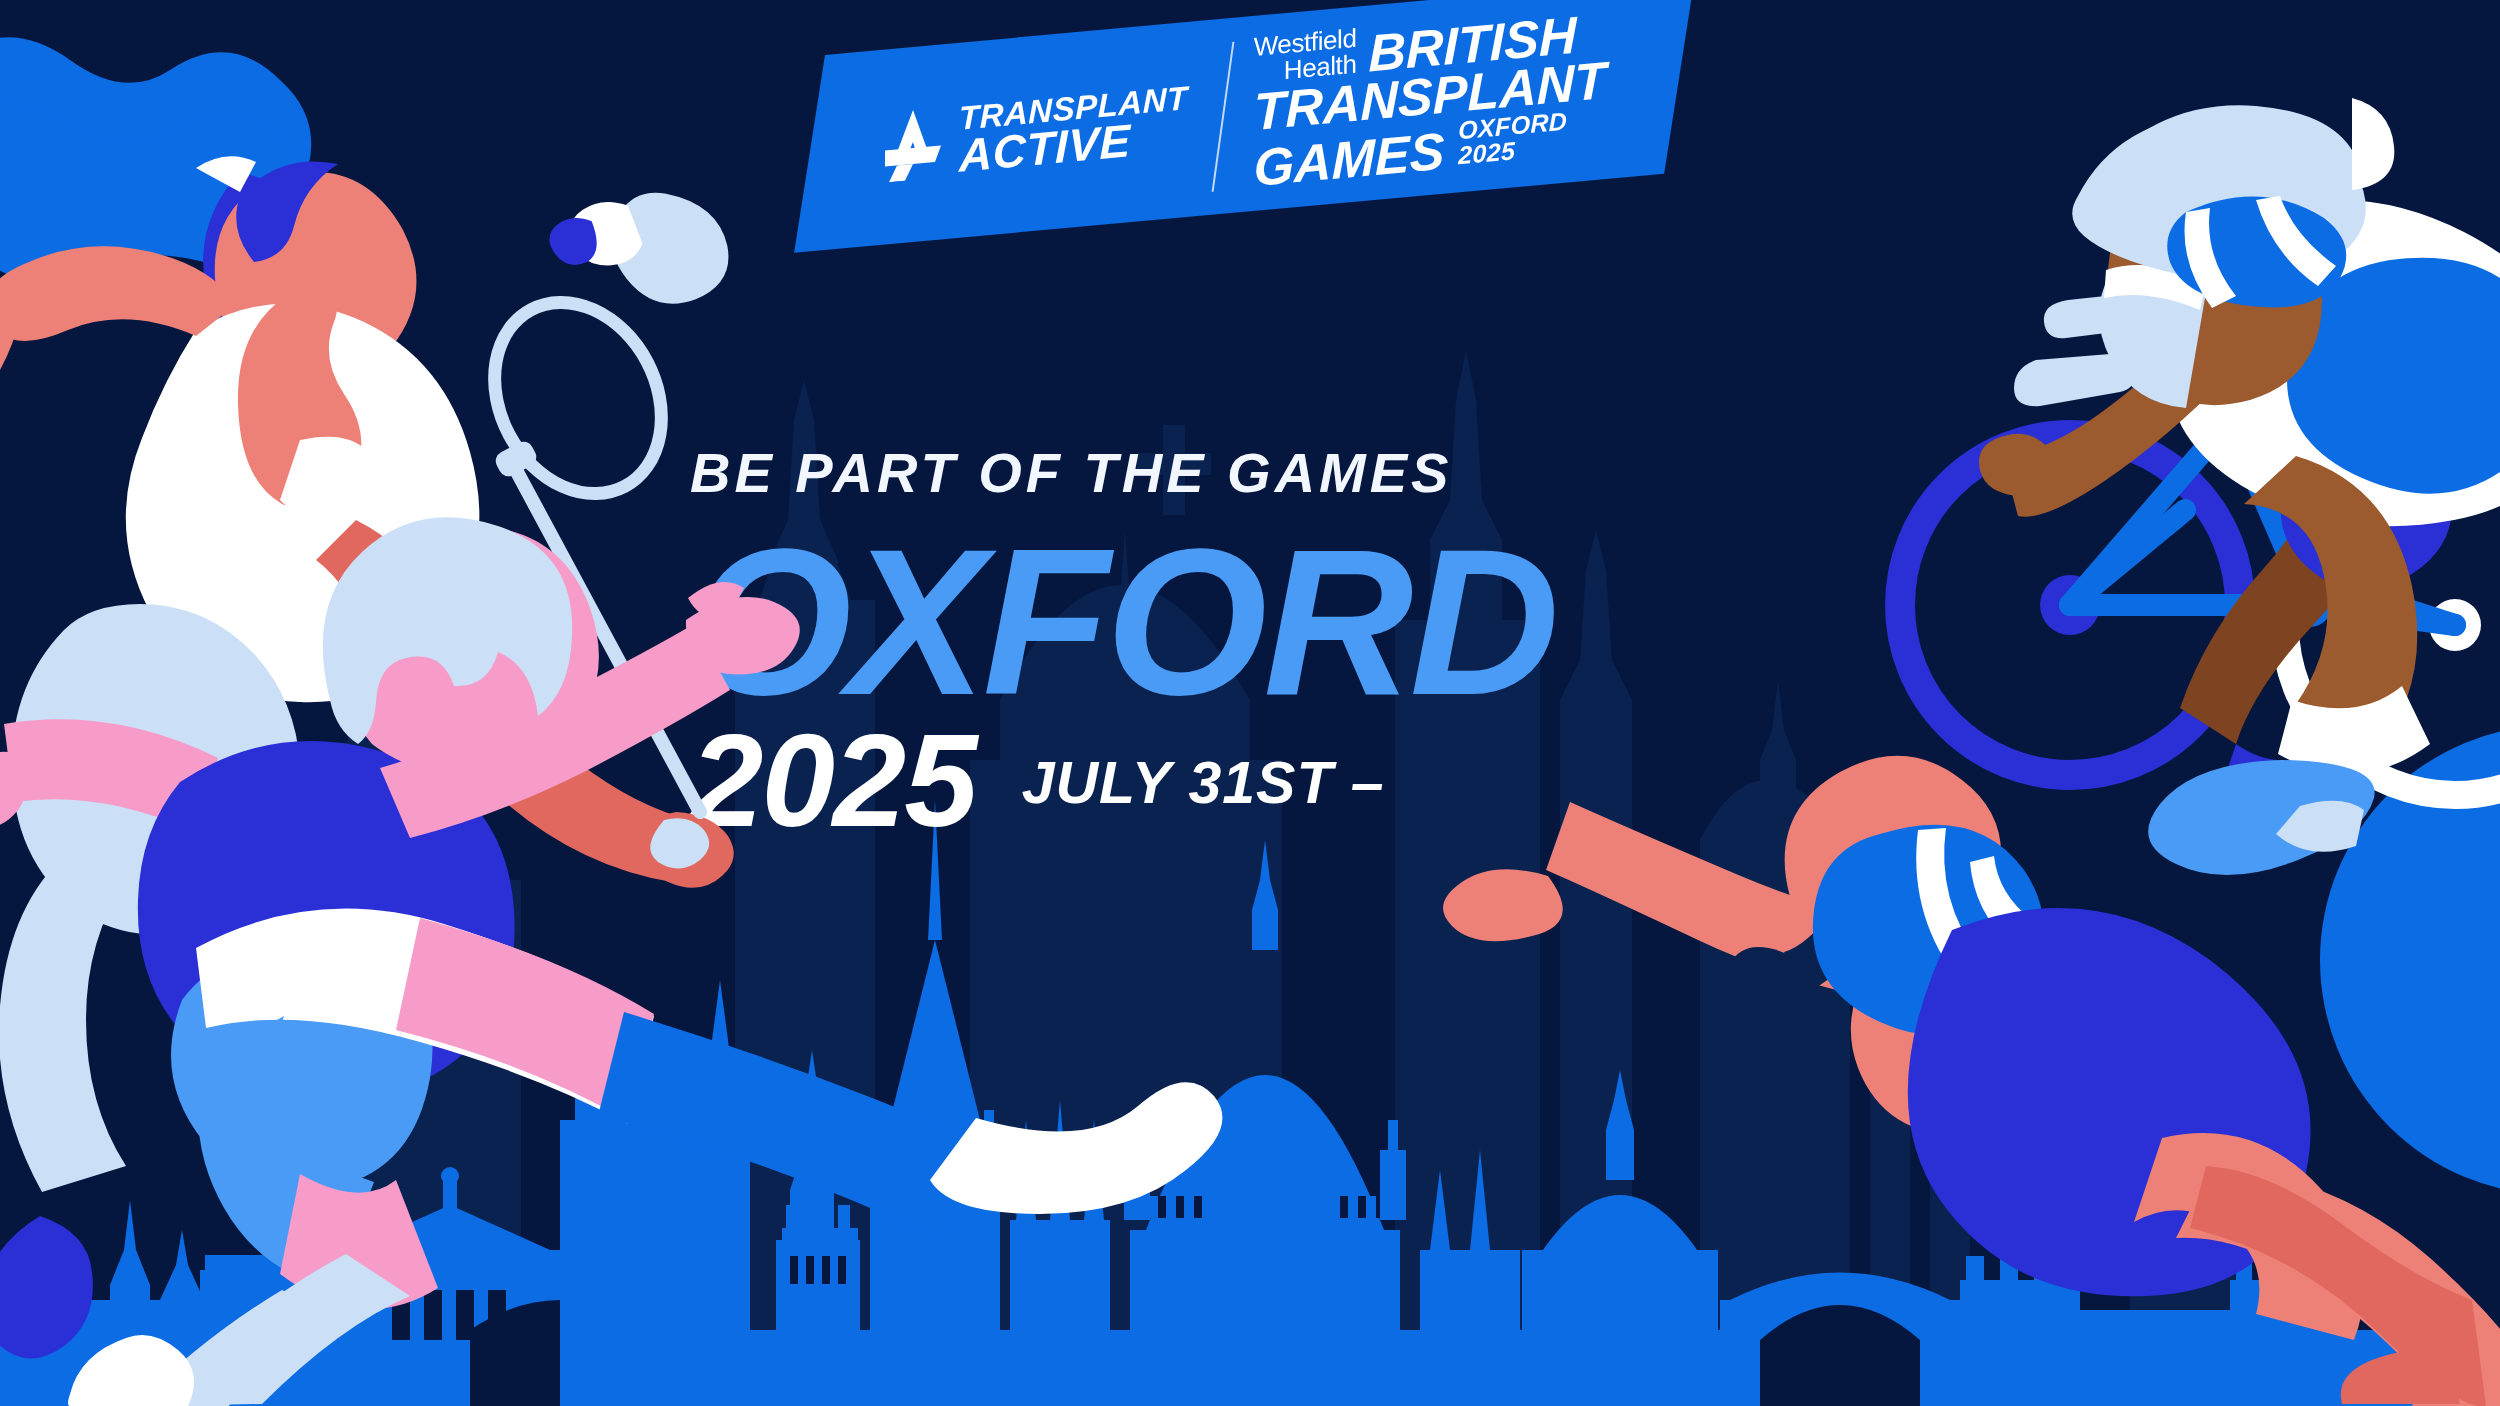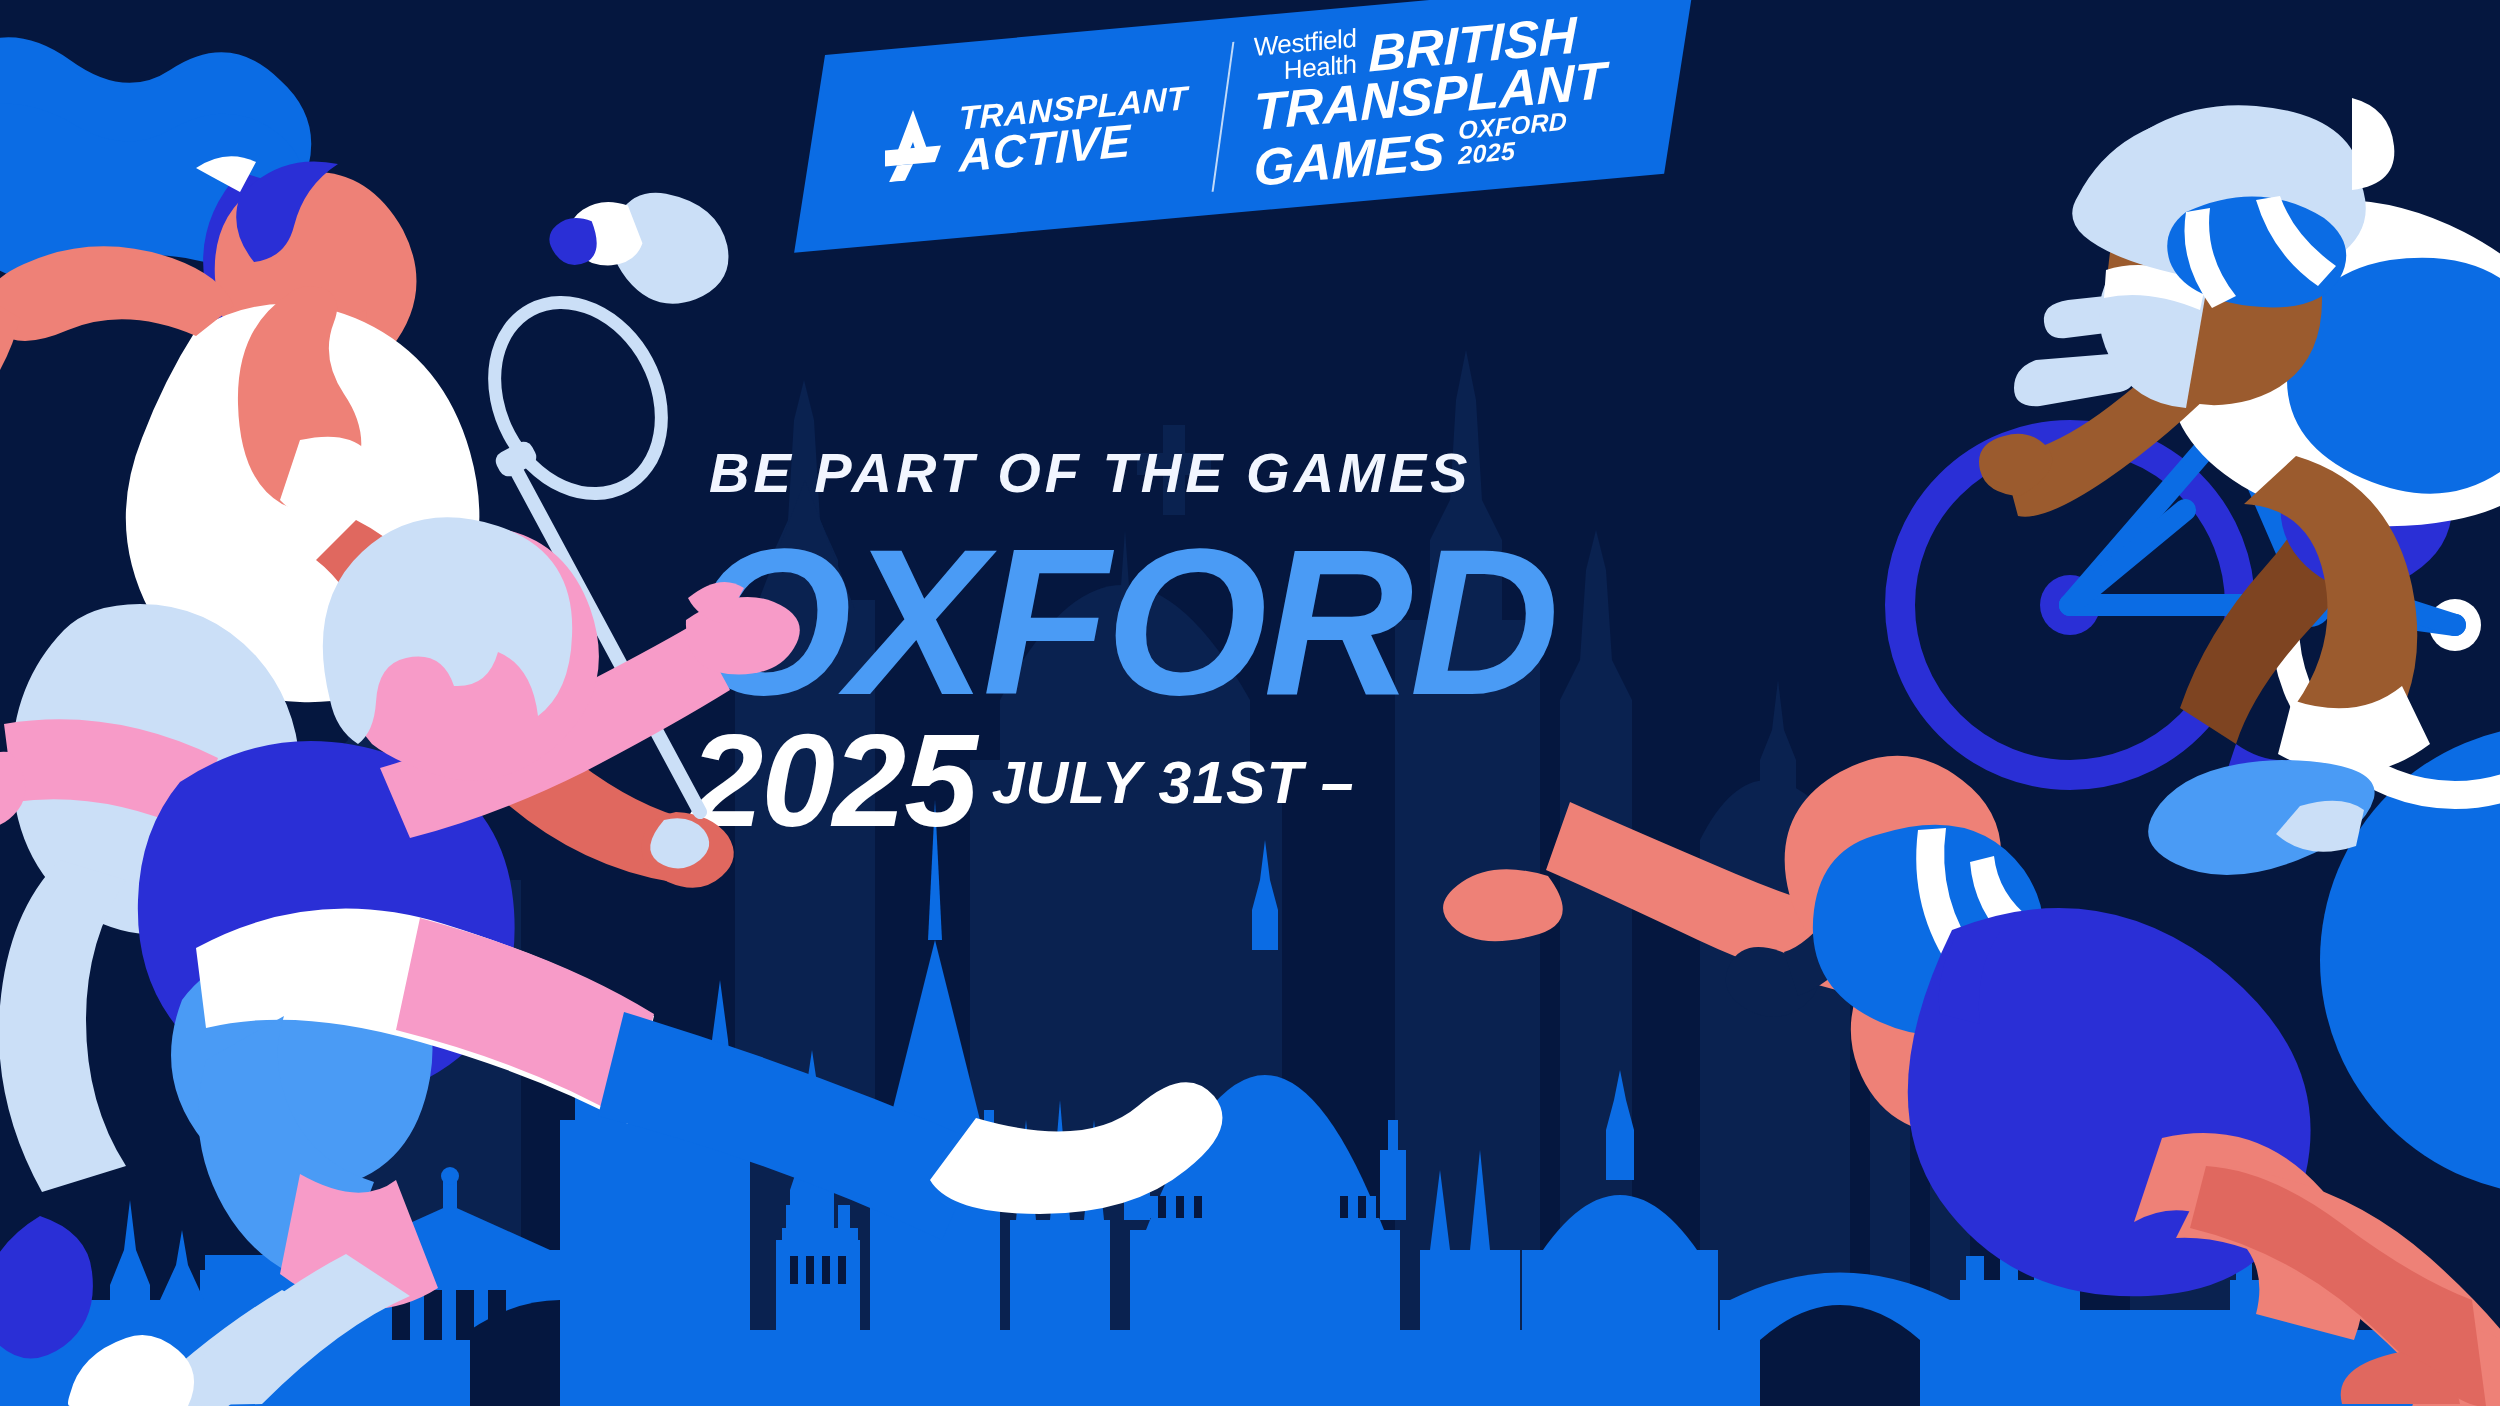--- a/index.html
+++ b/index.html
@@ -56,36 +56,36 @@
     font-size:52px; letter-spacing:0px; line-height:0.92;
   }
   .btg-row3 { display:flex; align-items:flex-end; gap:14px; }
   .oxford-small { display:flex; flex-direction:column; line-height:1.0; padding-bottom:6px; }
   .oxford-small span { color:#fff; font-size:25px; font-weight:bold; font-style:italic; letter-spacing:0.3px; }
 
   
   #headline { position:absolute; left:690px; top:440px; width:1200px; }
   .kicker {
     color:#F2F6FF; font-style:italic; font-weight:bold;
-    font-size:56px; letter-spacing:4px; white-space:nowrap;margin-left:19px;
+    font-size:56px; letter-spacing:4px; white-space:nowrap;
   }
   .city {
     color:#4A9BF5; font-style:italic; font-weight:bold;
     font-size:208px; line-height:0.92; letter-spacing:-4px;
     margin-top:22px; white-space:nowrap;
   }
   .dateline { display:flex; align-items:center; margin-top:4px; }
   .year {
     color:#FFFFFF; font-style:italic; font-weight:bold;
     font-size:132px; line-height:0.9; letter-spacing:-2px;
   }
   .dates {
     color:#FFFFFF; font-style:italic; font-weight:bold;
     font-size:59px; line-height:1.06; letter-spacing:1px;
-    margin-left:16px; margin-top:4px;
+    margin-left:46px; margin-top:4px;
   }
   .dates div { white-space:nowrap; }
 </style>
 </head>
 <body>
 
 <div id="poster">
 
   <svg class="layer" viewBox="0 0 2500 1406" preserveAspectRatio="none" aria-hidden="true">
     <g fill="#0A2250">

